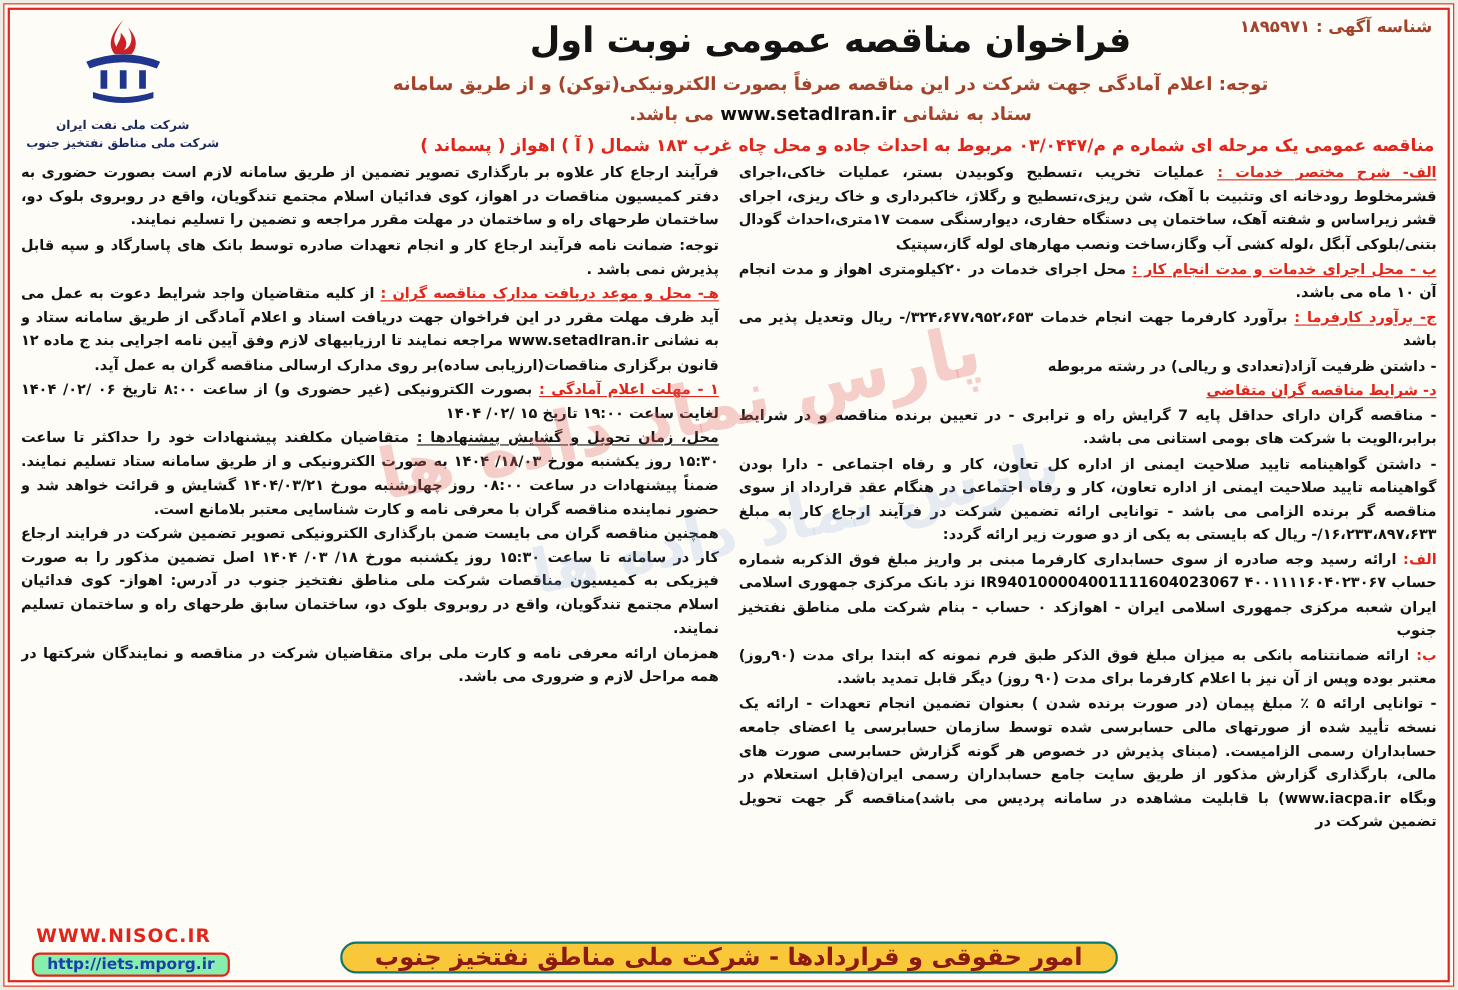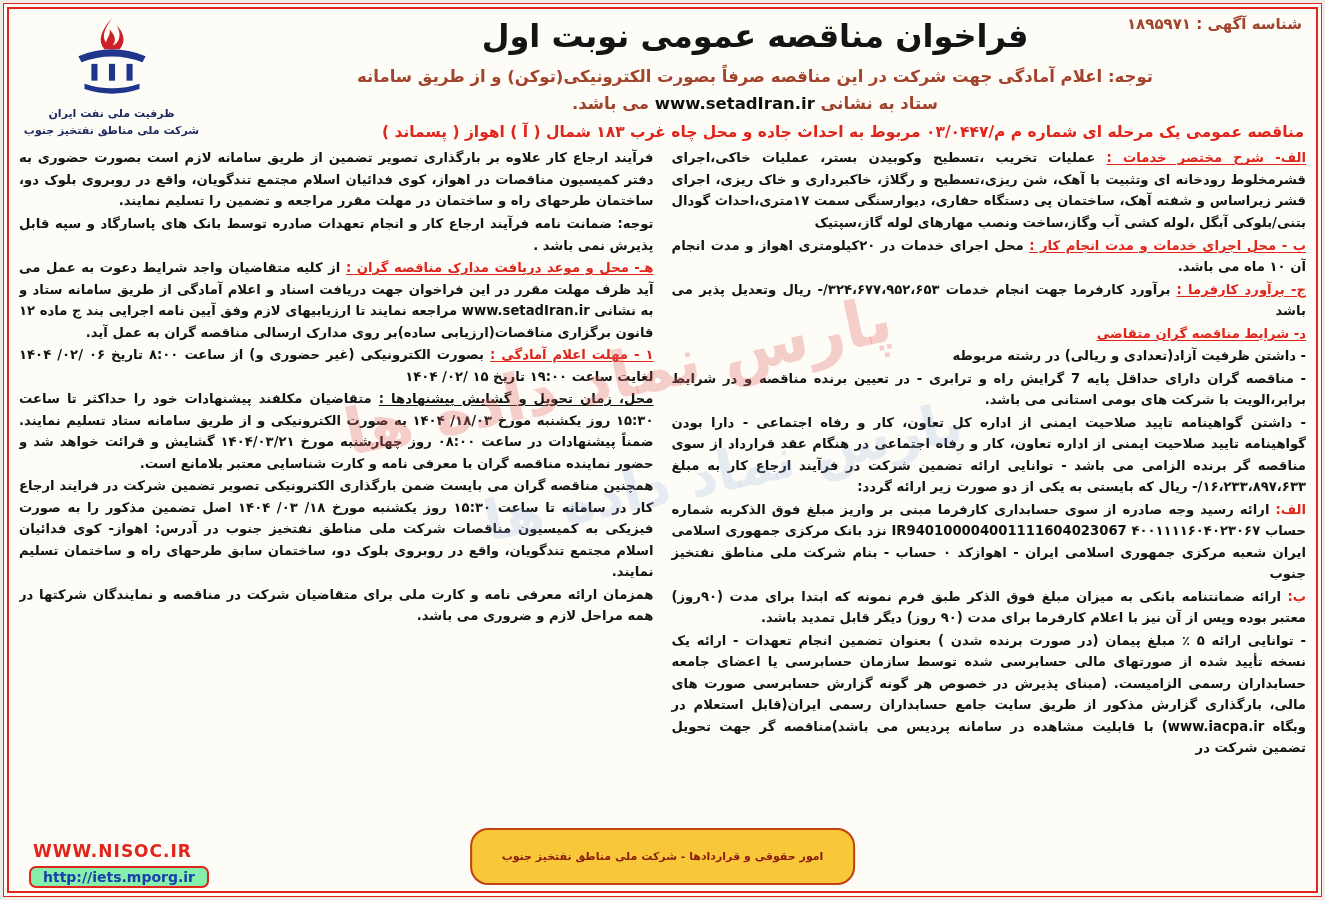--- a/index.html
+++ b/index.html
@@ -76,23 +76,23 @@
   .iets-box{
     position:absolute;left:10px;bottom:3px;
     border:2px solid #e1251b;border-radius:7px;
     padding:1px 12px;
     color:#1b3faa;font-weight:800;font-size:14px;direction:ltr;
     background:#86efac;
   }
   .dept-pill{
     position:absolute;left:50%;bottom:6px;transform:translateX(-50%);
     background:#f9c83a;
-    border:2px solid #c2410c;border-radius:18px;
-    padding:20px 30px;
-    color:#8b1a10;font-weight:800;font-size:11px;
+    border:2px solid #0f766e;border-radius:18px;
+    padding:0 30px;
+    color:#8b1a10;font-weight:800;font-size:22px;
     white-space:nowrap;
   }
   
   .wm{
     position:absolute;z-index:5;pointer-events:none;
     font-weight:800;white-space:nowrap;
   }
   .wm1{left:330px;top:330px;font-size:64px;color:rgba(228,98,98,0.30);transform:rotate(-12deg);}
   .wm2{left:470px;top:430px;font-size:56px;color:rgba(140,170,225,0.20);transform:rotate(-12deg);}
 </style>
@@ -116,34 +116,34 @@
       <div class="logo-col">
         <svg viewBox="0 0 120 110" width="92" height="84" aria-hidden="true">
           <path d="M60 4 C51 18 46 27 52 36 C54 29 58 27 57 19 C64 27 66 33 61 40 C70 36 73 25 66 13 C75 23 79 34 70 45 L50 45 C41 34 45 21 60 4 Z" fill="#cc2027"></path>
           <path d="M16 54 Q60 36 104 54 L100 62 Q60 47 20 62 Z" fill="#20368c"></path>
           <rect x="33" y="64" width="8" height="22" fill="#20368c"></rect>
           <rect x="56" y="64" width="8" height="22" fill="#20368c"></rect>
           <rect x="79" y="64" width="8" height="22" fill="#20368c"></rect>
           <path d="M24 90 Q60 102 96 90 L96 97 Q60 109 24 97 Z" fill="#20368c"></path>
         </svg>
         <div class="logo-names">
-          <div>ظرفیت ملی نفت ایران</div>
+          <div>شرکت ملی نفت ایران</div>
           <div>شرکت ملی مناطق نفتخیز جنوب</div>
         </div>
       </div>
     </header>
 
     <main class="columns">
 
       <section class="col">
         <p><span class="red u">الف- شرح مختصر خدمات :</span> <span>عملیات تخریب ،تسطیح وکوبیدن بستر، عملیات خاکی،اجرای قشرمخلوط رودخانه ای وتثبیت با آهک، شن ریزی،تسطیح و رگلاژ، خاکبرداری و خاک ریزی، اجرای قشر زیراساس و شفته آهک، ساختمان پی دستگاه حفاری، دیوارسنگی سمت ۱۷متری،احداث گودال بتنی/بلوکی آبگل ،لوله کشی آب وگاز،ساخت ونصب مهارهای لوله گاز،سپتیک</span></p>
         <p><span class="red u">ب - محل اجرای خدمات و مدت انجام کار :</span> <span>محل اجرای خدمات در ۲۰کیلومتری اهواز و مدت انجام آن ۱۰ ماه می باشد.</span></p>
         <p><span class="red u">ج- برآورد کارفرما :</span> <span>برآورد کارفرما جهت انجام خدمات ۳۲۴،۶۷۷،۹۵۲،۶۵۳/- ریال وتعدیل پذیر می باشد</span></p>
+        <p>- داشتن ظرفیت آزاد(تعدادی و ریالی) در رشته مربوطه</p>
         <p><span class="red u">د- شرایط مناقصه گران متقاضی</span></p>
-        <p>- داشتن ظرفیت آزاد(تعدادی و ریالی) در رشته مربوطه</p>
         <p>- مناقصه گران دارای حداقل پایه 7 گرایش راه و ترابری - در تعیین برنده مناقصه و در شرایط برابر،الویت با شرکت های بومی استانی می باشد.</p>
         <p>- داشتن گواهینامه تایید صلاحیت ایمنی از اداره کل تعاون، کار و رفاه اجتماعی - دارا بودن گواهینامه تایید صلاحیت ایمنی از اداره تعاون، کار و رفاه اجتماعی در هنگام عقد قرارداد از سوی مناقصه گر برنده الزامی می باشد - توانایی ارائه تضمین شرکت در فرآیند ارجاع کار به مبلغ ۱۶،۲۳۳،۸۹۷،۶۳۳/- ریال که بایستی به یکی از دو صورت زیر ارائه گردد:</p>
         <p><span class="red">الف:</span> <span>ارائه رسید وجه صادره از سوی حسابداری کارفرما مبنی بر واریز مبلغ فوق الذکربه شماره حساب ۴۰۰۱۱۱۱۶۰۴۰۲۳۰۶۷ </span><span class="url-dark latin">IR940100004001111604023067</span><span> نزد بانک مرکزی جمهوری اسلامی ایران شعبه مرکزی جمهوری اسلامی ایران - اهوازکد ۰ حساب - بنام شرکت ملی مناطق نفتخیز جنوب</span></p>
         <p><span class="red">ب:</span> <span>ارائه ضمانتنامه بانکی به میزان مبلغ فوق الذکر طبق فرم نمونه که ابتدا برای مدت (۹۰روز) معتبر بوده  وپس از آن نیز با اعلام کارفرما برای مدت (۹۰ روز) دیگر قابل تمدید باشد.</span></p>
         <p><span>- توانایی ارائه ۵ ٪ مبلغ پیمان (در صورت برنده شدن ) بعنوان تضمین انجام تعهدات - ارائه یک نسخه تأیید شده از صورتهای مالی حسابرسی شده توسط سازمان حسابرسی یا اعضای جامعه حسابداران رسمی الزامیست. (مبنای پذیرش در خصوص هر گونه گزارش حسابرسی صورت های مالی، بارگذاری گزارش مذکور از طریق سایت جامع حسابداران رسمی ایران(قابل استعلام در وبگاه </span><span class="url-dark latin">www.iacpa.ir</span><span>) با قابلیت مشاهده در سامانه پردیس می باشد)مناقصه گر جهت تحویل تضمین شرکت در</span></p>
       </section>
 
       <section class="col">
         <p>فرآیند ارجاع کار علاوه بر بارگذاری تصویر تضمین از طریق سامانه لازم است بصورت حضوری به دفتر کمیسیون مناقصات در اهواز، کوی فدائیان اسلام مجتمع تندگویان، واقع در روبروی بلوک دو، ساختمان طرحهای راه و ساختمان در مهلت مقرر مراجعه و تضمین را تسلیم نمایند.</p>
         <p>توجه: ضمانت نامه فرآیند ارجاع کار و انجام تعهدات صادره توسط بانک های پاسارگاد و سپه قابل پذیرش نمی باشد .</p>

